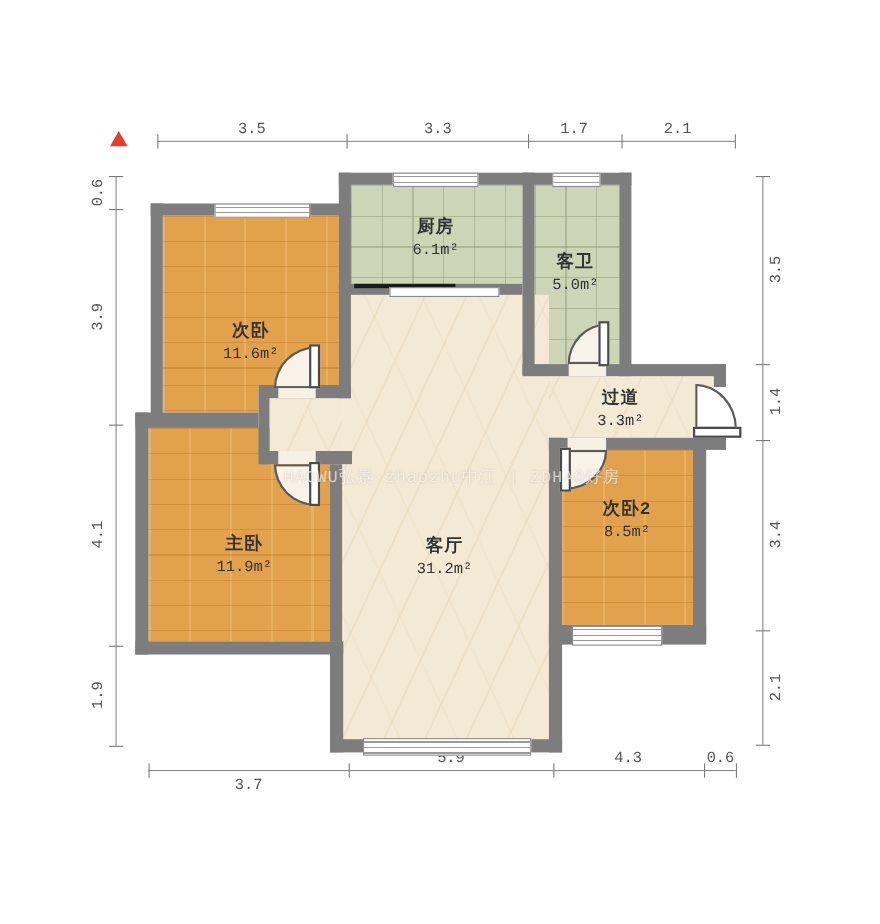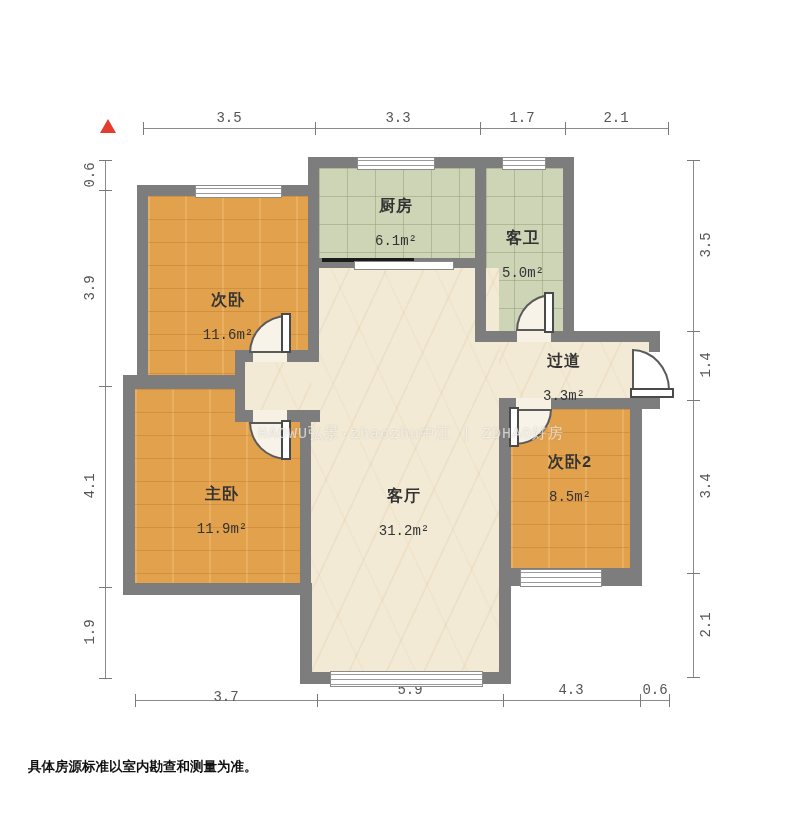--- a/index.html
+++ b/index.html
@@ -23,21 +23,21 @@
   .door-disc{position:absolute;background:#f7f3e8;border:2px solid #5a5a5a;box-sizing:border-box;}
   .door-leaf{position:absolute;background:#ffffff;border:2px solid #4a4a4a;box-sizing:border-box;}
   
   .dim-line{position:absolute;background:#8a8a8a;}
   .tick{position:absolute;background:#7a7a7a;}
   .dim-label{position:absolute;width:50px;text-align:center;font-size:14px;color:#555;}
   .dim-label.v{width:44px;transform:rotate(-90deg);}
   
   .room-label{position:absolute;transform:translateX(-50%);text-align:center;color:#333;white-space:nowrap;}
   .room-name{font-size:16px;font-weight:700;letter-spacing:1px;}
-  .room-area{font-size:14px;margin-top:16px;}
+  .room-area{font-size:14px;margin-top:3px;}
   .north{position:absolute;width:0;height:0;border-left:8px solid transparent;
          border-right:8px solid transparent;border-bottom:14px solid #e23d2e;}
   .watermark{position:absolute;font-size:15px;color:rgba(255,255,255,.62);letter-spacing:1px;
              white-space:nowrap;text-shadow:0 0 2px rgba(150,140,120,.45);}
   .notes{position:absolute;left:28px;top:760px;color:#111;font-size:13.5px;font-weight:700;line-height:1.18;}
   .notes div{margin:0 0 2px 0;}
   .slider-bar{position:absolute;background:#1b1b1b;}
   .slider-panel{position:absolute;background:#fff;border:1px solid #888;box-sizing:border-box;}
 </style>
 </head>
@@ -79,21 +79,21 @@
   <div class="dim-label v" style="left:684px;top:357px;">1.4</div>
   <div class="dim-label v" style="left:684px;top:478px;">3.4</div>
   <div class="dim-label v" style="left:684px;top:617px;">2.1</div>
 
   <div class="dim-line" style="left:135px;top:700px;width:534px;height:1px;"></div>
   <div class="tick" style="left:135px;top:694px;width:1px;height:13px;"></div>
   <div class="tick" style="left:317px;top:694px;width:1px;height:13px;"></div>
   <div class="tick" style="left:503px;top:694px;width:1px;height:13px;"></div>
   <div class="tick" style="left:640px;top:694px;width:1px;height:13px;"></div>
   <div class="tick" style="left:669px;top:694px;width:1px;height:13px;"></div>
-  <div class="dim-label" style="left:201px;top:689px;text-align:center;">3.7</div>
+  <div class="dim-label" style="left:201px;top:706px;text-align:center;">3.7</div>
   <div class="dim-label" style="left:385px;top:682px;">5.9</div>
   <div class="dim-label" style="left:546px;top:682px;">4.3</div>
   <div class="dim-label" style="left:630px;top:682px;">0.6</div>
 
   <div class="floor-wood" style="left:148px;top:196px;width:160px;height:154px;"></div>
   <div class="floor-wood" style="left:148px;top:350px;width:87px;height:25px;"></div>
   <div class="floor-tile" style="left:319px;top:168px;width:156px;height:90px;"></div>
   <div class="floor-tile" style="left:486px;top:168px;width:77px;height:163px;"></div>
   <div class="floor-marble" style="left:470px;top:342px;width:179px;height:56px;"></div>
   <div class="floor-marble" style="left:311px;top:268px;width:188px;height:404px;"></div>
@@ -181,16 +181,15 @@
     <div class="room-area">31.2m²</div>
   </div>
   <div class="room-label" style="left:570px;top:452px;">
     <div class="room-name">次卧2</div>
     <div class="room-area">8.5m²</div>
   </div>
 
   <div class="watermark" style="left:258px;top:424px;">HAOWU弘景·zhaozhu中江  |  ZDHAO好房</div>
 
   <div class="notes">
-    <div>具体房源标准以室内勘查和测量为准。</div>
   </div>
 
 </div>
 
 </body></html>

